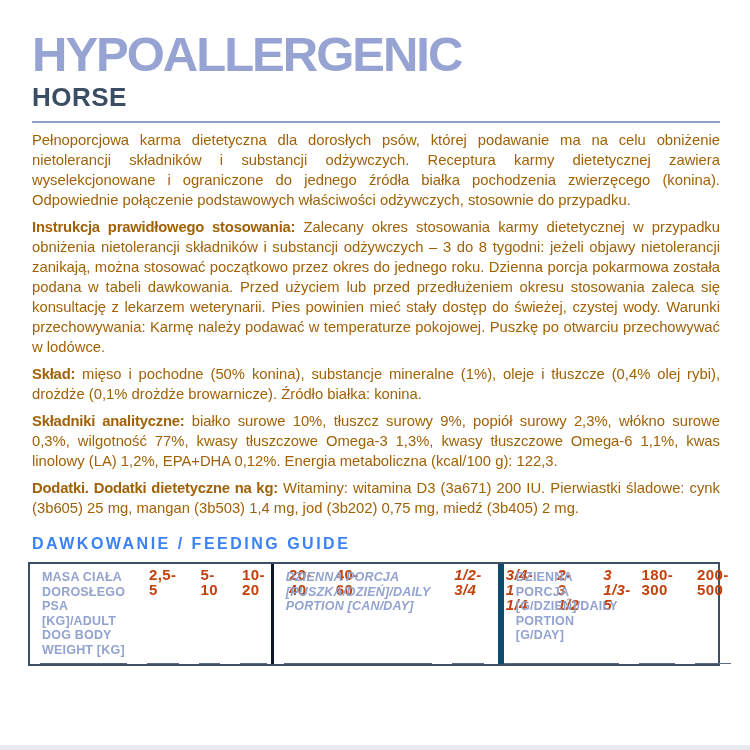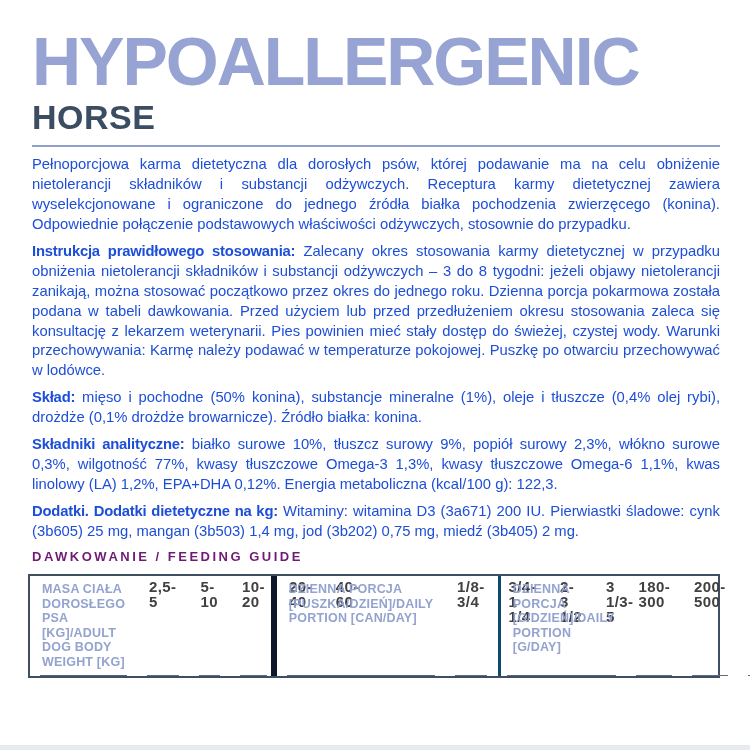--- a/index.html
+++ b/index.html
@@ -10,83 +10,83 @@
     background: #ffffff;
     overflow: hidden;
     box-sizing: border-box;
     padding: 34px 30px 0 32px;
     font-family: "Liberation Sans", sans-serif;
     color: #1a1a1a;
   }
   
   .title {
     margin: 0;
-    font-size: 68px;
+    font-size: 49px;
     line-height: 0.82;
     font-weight: bold;
     letter-spacing: -2px;
     color: #97a4d3;
     white-space: nowrap;
   }
   .subtitle {
     margin-top: 10px;
-    font-size: 34px;
+    font-size: 26px;
     line-height: 1;
     font-weight: bold;
     letter-spacing: 0.5px;
     color: #3a4d62;
   }
   .rule {
     margin-top: 11px;
     border: 0;
     border-top: 2px solid #8fa0cc;
   }
   
   .paragraphs { margin-top: 3px; }
   .paragraphs p {
     margin: 7px 0 0 0;
     font-size: 14.8px;
     line-height: 1.35;
     text-align: justify;
-    color: #1d4ed8;
+    color: #a16207;
   }
   .paragraphs p b { letter-spacing: -0.2px; }
   
   .fg-heading {
-    margin: 8px 0 0 0;
-    font-size: 13px;
+    margin: 16px 0 0 0;
+    font-size: 16px;
     line-height: 1.1;
     font-weight: bold;
     letter-spacing: 2.5px;
-    color: #701a75;
+    color: #3b82f6;
   }
   .ftable {
     margin-top: 10px;
     margin-left: -4px;
     width: 692px;
     border: 2px solid #3e4e63;
     display: flex;
     box-sizing: border-box;
     background: #ffffff;
   }
   .fcol {
     display: flex;
     box-sizing: border-box;
   }
   .fcol.c1 { width: 35%; }
-  .fcol.c2 { width: 33%; border-left: 6px solid #0f172a; }
-  .fcol.c3 { width: 32%; border-left: 3px solid #0c4a6e; }
+  .fcol.c2 { width: 33%; border-left: 3px solid #0f172a; font-style: italic; }
+  .fcol.c3 { width: 32%; border-left: 6px solid #0c4a6e; }
   .fcell {
     position: relative;
     box-sizing: border-box;
     padding: 3px 12px 4px 12px;
     font-size: 15px;
     line-height: 15px;
     letter-spacing: 0.4px;
-    color: #404040;
+    color: #c2410c;
     font-weight: bold;
   }
   .fcell::after {
     content: "";
     position: absolute;
     left: 10px;
     right: 10px;
     bottom: 0;
     height: 1.5px;
     background: #5d6c80;
@@ -133,21 +133,21 @@
     <div class="fcol c1">
       <div class="fcell fhead">MASA CIAŁA DOROSŁEGO PSA [KG]/ADULT DOG BODY WEIGHT [KG]</div>
       <div class="fcell">2,5-5</div>
       <div class="fcell">5-10</div>
       <div class="fcell">10-20</div>
       <div class="fcell">20-40</div>
       <div class="fcell last">40-60</div>
     </div>
     <div class="fcol c2">
       <div class="fcell fhead">DZIENNA PORCJA [PUSZKA/DZIEŃ]/DAILY PORTION [CAN/DAY]</div>
-      <div class="fcell">1/8-3/4</div>
+      <div class="fcell">1/2-3/4</div>
       <div class="fcell">3/4-1 1/4</div>
       <div class="fcell">2-3 1/2</div>
       <div class="fcell last">3 1/3-5</div>
     </div>
     <div class="fcol c3">
       <div class="fcell fhead">DZIENNA PORCJA [G/DZIEŃ]/DAILY PORTION [G/DAY]</div>
       <div class="fcell">180-300</div>
       <div class="fcell">200-500</div>
       <div class="fcell">500-850</div>
       <div class="fcell">850-1400</div>

